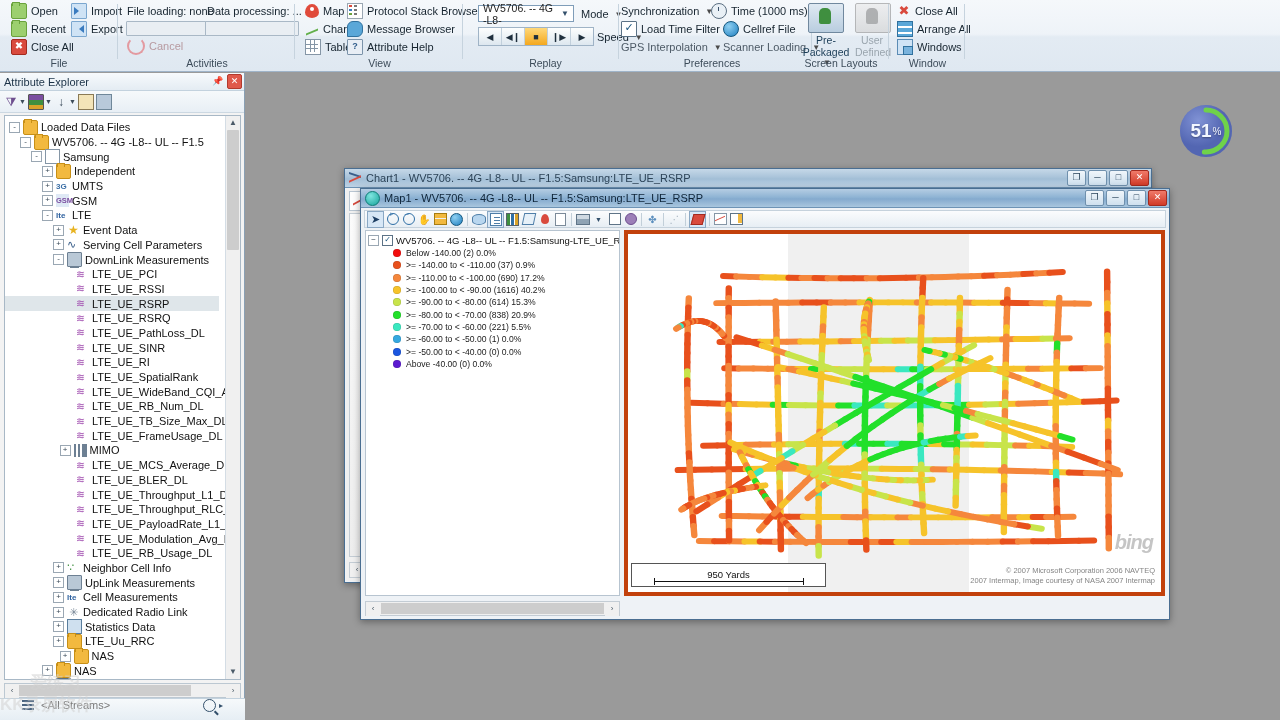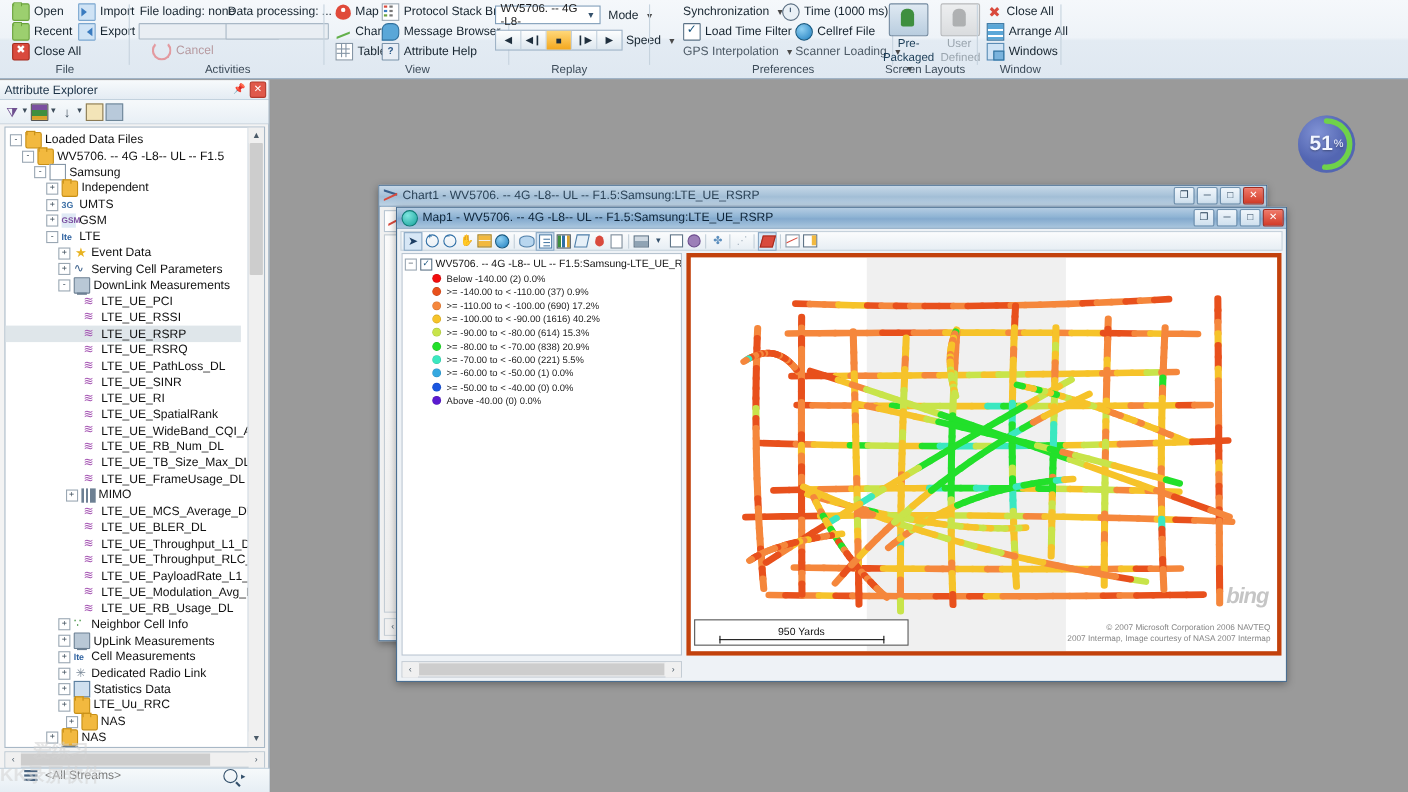--- a/index.html
+++ b/index.html
@@ -261,21 +261,21 @@
     </div>
     <div class="glabel">File</div>
     <div class="gsep"></div>
   </div>
 
   <div class="rgroup" style="left:119px;width:176px;">
     <div class="ritem" style="left:5px;top:2px;">
       <span>File loading: none</span>
     </div>
     <div class="progbar" style="position:absolute;left:7px;top:21px;"></div>
-    <div class="ritem" style="left:16px;top:37px;color:#b79aa0;">
+    <div class="ritem" style="left:5px;top:37px;color:#b79aa0;">
       <span class="ricon ic-cancel"></span>
       <span>Cancel</span>
     </div>
     <div class="ritem" style="left:85px;top:2px;">
       <span>Data processing: ...</span>
     </div>
     <div class="progbar" style="position:absolute;left:86px;top:21px;width:92px;"></div>
     <div class="glabel">Activities</div>
     <div class="gsep"></div>
   </div>
@@ -303,21 +303,21 @@
       <span>Message Browser</span>
     </div>
     <div class="ritem" style="left:48px;top:38px;">
       <span class="ricon ic-help">?</span>
       <span>Attribute Help</span>
     </div>
     <div class="glabel">View</div>
     <div class="gsep"></div>
   </div>
 
-  <div class="rgroup" style="left:444px;width:147px;">
+  <div class="rgroup" style="left:472px;width:147px;">
     <div class="combo" style="position:absolute;left:6px;top:5px;width:96px;">
       <span>WV5706. -- 4G -L8-</span>
       <span class="cb-arrow">▼</span>
     </div>
     <div class="ritem" style="left:106px;top:5px;">
       <span>Mode</span>
       <span class="caret">▼</span>
     </div>
     <div class="transport" style="position:absolute;left:6px;top:27px;">
       <div class="tbtn">◀</div>

